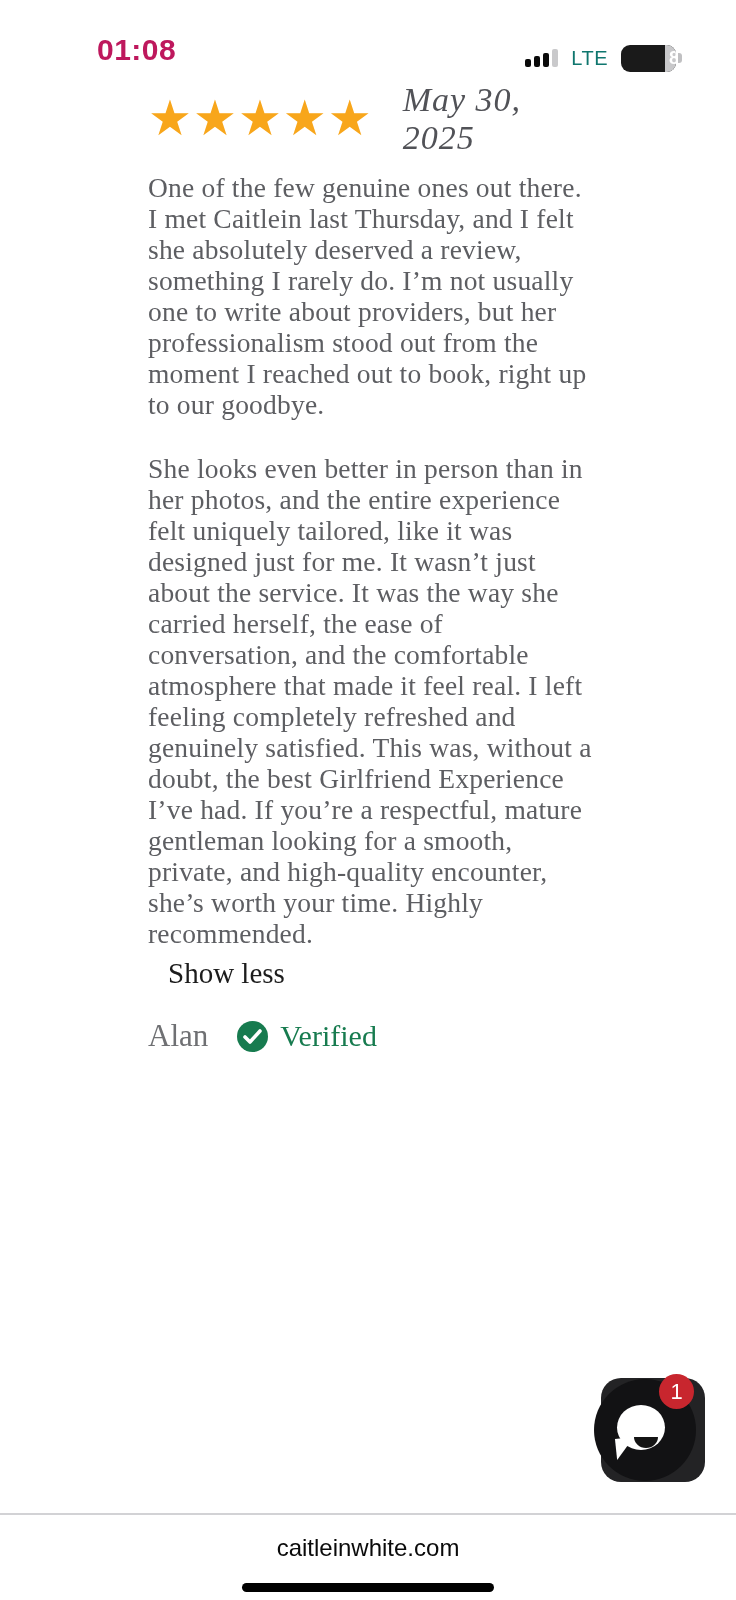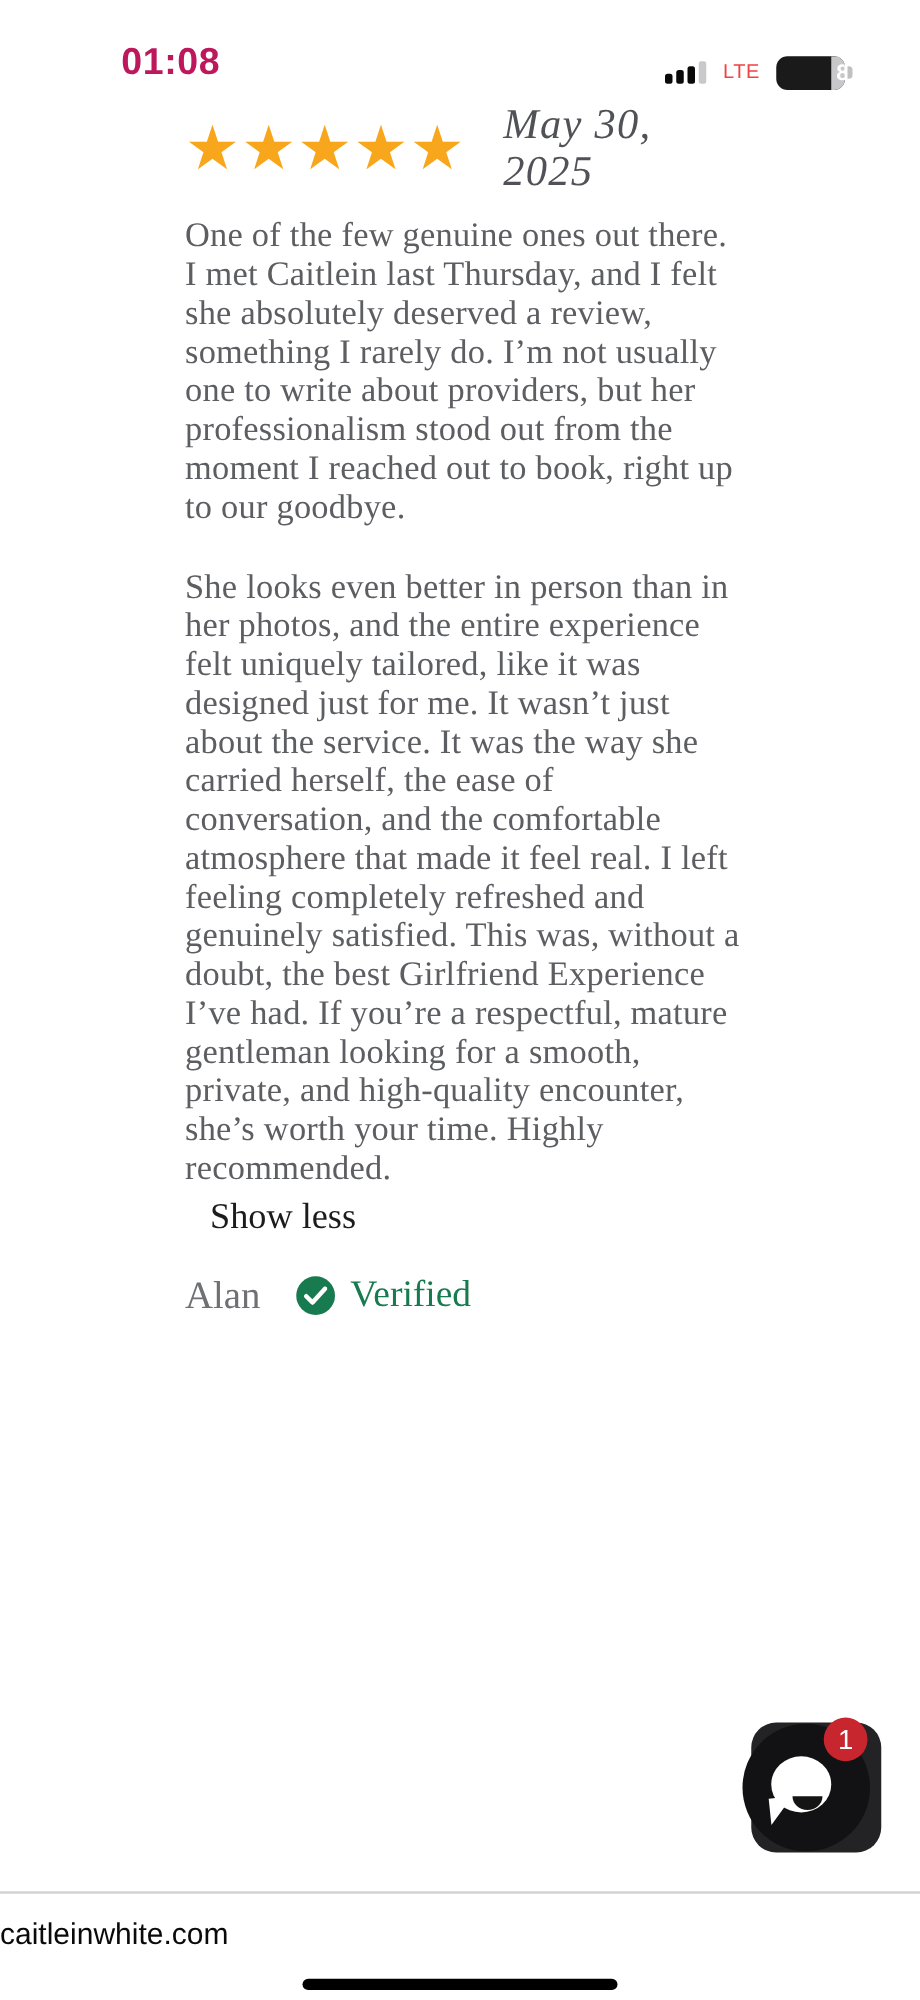--- a/index.html
+++ b/index.html
@@ -12,21 +12,21 @@
     font-size:30px; font-weight:700; color:#be185d; letter-spacing:0.5px;
   }
   .status-right {
     position:absolute; top:44px; right:54px;
     display:flex; align-items:center; gap:13px; height:28px;
   }
   .signal { display:flex; align-items:flex-end; gap:3px; height:18px; }
   .signal .bar { width:6px; border-radius:2px; background:#0a0a0a; }
   .signal .b1 { height:8px; } .signal .b2 { height:11px; }
   .signal .b3 { height:14px; } .signal .b4 { height:18px; background:#c9c9cb; }
-  .lte { font-size:16px; font-weight:500; color:#ef4444; letter-spacing:0.5px; }
+  .lte { font-size:20px; font-weight:500; color:#0f766e; letter-spacing:0.5px; }
   .battery { display:flex; align-items:center; gap:2px; }
   .battery-body {
     position:relative; width:55px; height:27px; border-radius:9px;
     background:#1a1a1a; overflow:hidden;
   }
   .battery-empty { position:absolute; right:0; top:0; width:11px; height:100%; background:#c8c8ca; }
   .battery-text {
     position:absolute; left:0; top:0; width:44px; height:27px;
     color:#fff; font-size:18px; font-weight:700; text-align:center; line-height:27px;padding-left:48px;
   }
@@ -88,21 +88,21 @@
     background:#C8262E; color:#fff; font-size:22px; font-weight:500;
     display:flex; align-items:center; justify-content:center; z-index:2;
   }
 
   
   .bottom-bar {
     position:absolute; left:0; bottom:0; width:736px; height:87px;
     background:#ffffff; border-top:2px solid #d2d2d5; z-index:20;
   }
   .url-label {
-    margin-top:19px; text-align:left; font-size:24px; color:#0a0a0a; cursor:pointer;
+    margin-top:19px; text-align:center; font-size:24px; color:#0a0a0a; cursor:pointer;
   }
   .home-indicator {
     position:absolute; bottom:8px; left:50%; transform:translateX(-50%);
     width:252px; height:9px; border-radius:5px; background:#000; cursor:grab;
   }
 </style>
 </head>
 <body>
 
 <div class="time">01:08</div>

